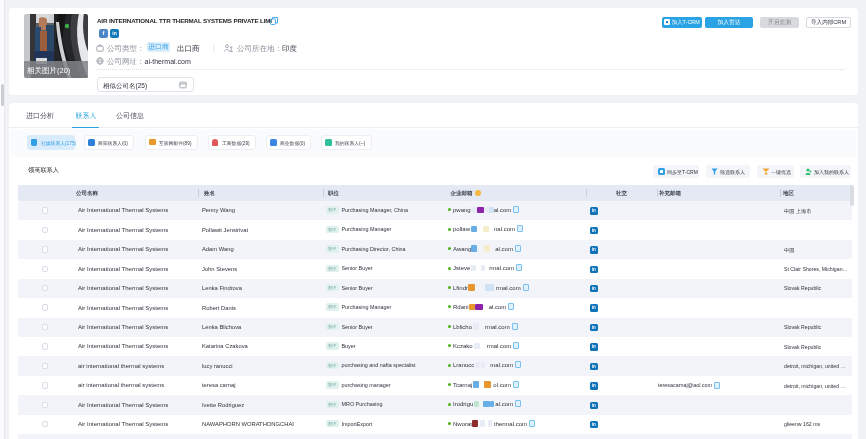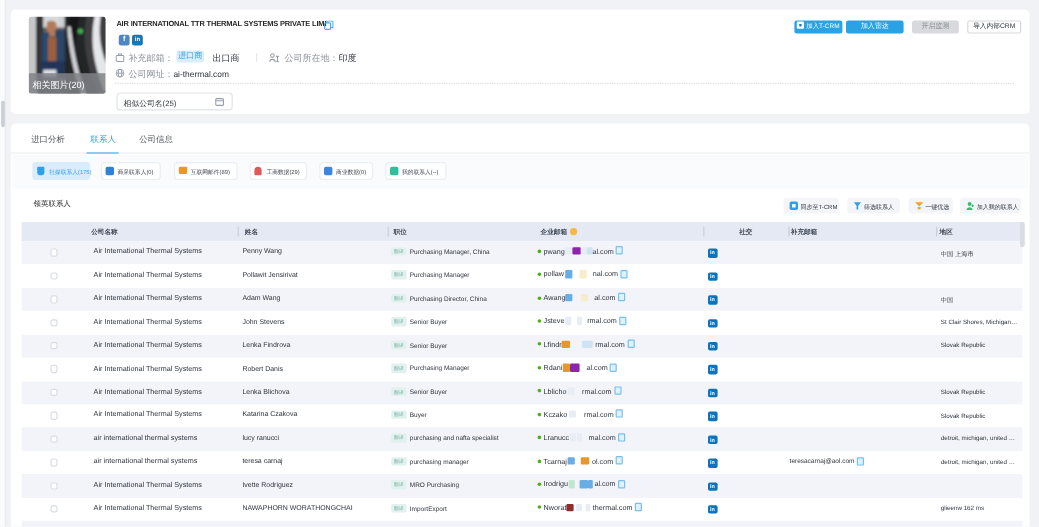--- a/index.html
+++ b/index.html
@@ -55,21 +55,21 @@
 <svg class="abs" style="left:270px;top:16.5px;" width="8" height="8" viewBox="0 0 8 8">
     <rect x="0.5" y="2" width="5" height="5.5" rx="1" fill="none" stroke="#45aae8" stroke-width="1"></rect>
     <path d="M2.5 2 L2.5 0.5 L7.5 0.5 L7.5 6 L6 6" fill="none" stroke="#45aae8" stroke-width="1"></path>
   </svg>
 <div class="abs" style="left:99px;top:29px;width:9px;height:9px;border-radius:2px;background:#4d86c6;color:#fff;font-size:6px;text-align:center;line-height:9.5px;font-weight:bold;">f</div>
 <div class="abs" style="left:110px;top:29px;width:9px;height:9px;border-radius:2px;background:#0f79b9;color:#fff;font-size:5px;text-align:center;line-height:9.5px;font-weight:bold;">in</div>
 <svg class="abs" style="left:96px;top:43.5px;" width="8" height="8" viewBox="0 0 8 8">
     <rect x="0.8" y="2.2" width="6.4" height="5" rx="0.8" fill="none" stroke="#9aa0a8" stroke-width="0.9"></rect>
     <path d="M2.8 2.2 L2.8 1 L5.2 1 L5.2 2.2" fill="none" stroke="#9aa0a8" stroke-width="0.9"></path>
   </svg>
-<div class="t" style="left:107px;top:43.8px;font-size:7.5px;color:#8b9099;">补充邮箱：</div>
+<div class="t" style="left:107px;top:43.8px;font-size:7.5px;color:#8b9099;">公司类型：</div>
 <div class="abs" style="left:147px;top:42px;width:23px;height:10px;background:#daedfb;border-radius:2px;color:#38a3e8;font-size:6.8px;text-align:center;line-height:10.5px;">进口商</div>
 <div class="t" style="left:177px;top:43.8px;font-size:7.5px;color:#2e333c;">出口商</div>
 <div class="t" style="left:213px;top:42.5px;font-size:8px;color:#dadde2;">|</div>
 <svg class="abs" style="left:224px;top:43.5px;" width="9" height="8" viewBox="0 0 9 8">
     <circle cx="3" cy="2.3" r="1.5" fill="none" stroke="#9aa0a8" stroke-width="0.9"></circle>
     <path d="M0.8 7.5 C0.8 4.8 5.2 4.8 5.2 7.5" fill="none" stroke="#9aa0a8" stroke-width="0.9"></path>
     <path d="M6 3 L8.5 3 M7.2 3 L7.2 7.5 M5.5 7.5 L8.8 7.5" stroke="#9aa0a8" stroke-width="0.9" fill="none"></path>
   </svg>
 <div class="t" style="left:237px;top:43.8px;font-size:7.5px;color:#8b9099;">公司所在地：<span style="color:#2e333c;">印度</span></div>
 <svg class="abs" style="left:96px;top:56.5px;" width="8" height="8" viewBox="0 0 8 8">

